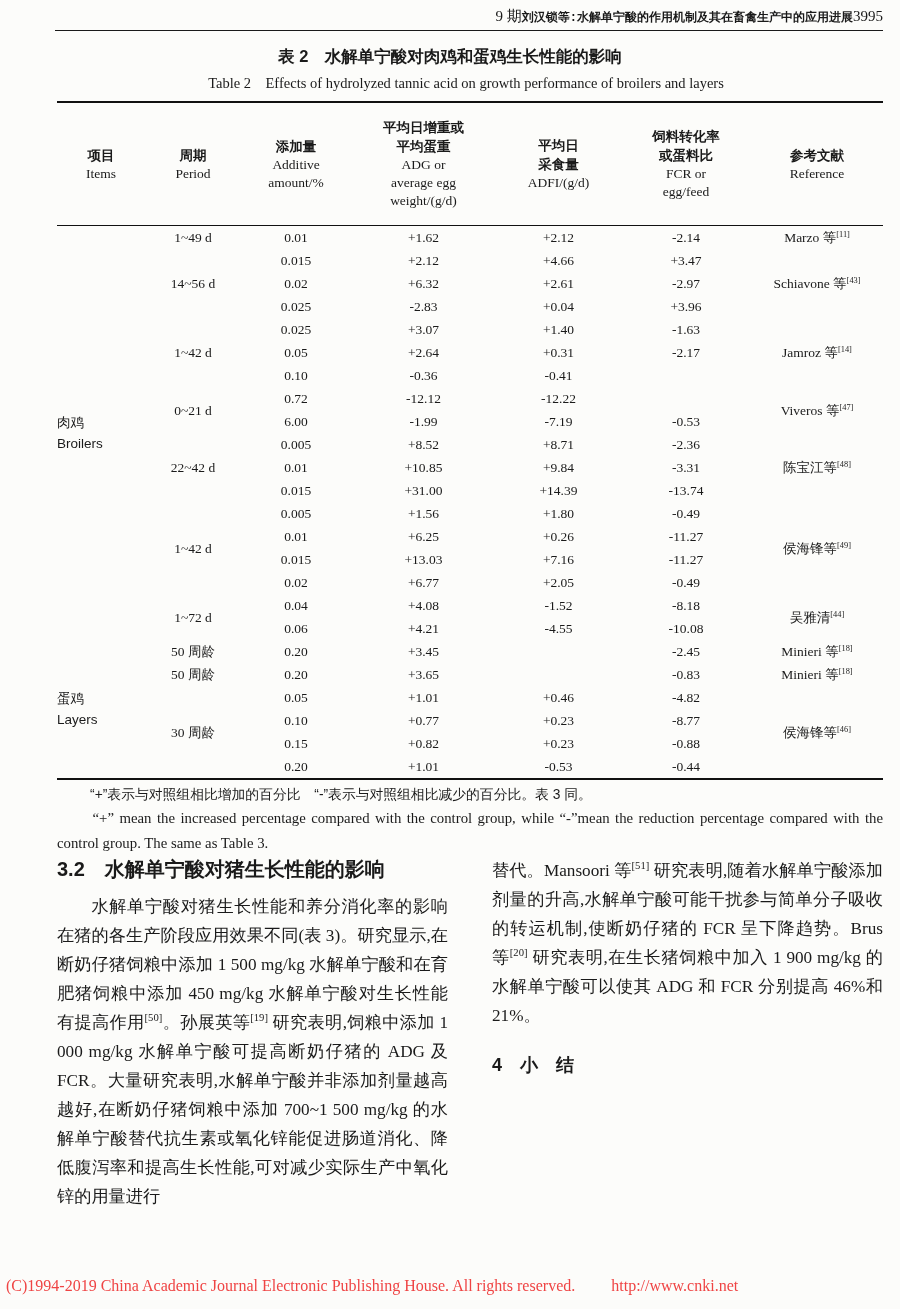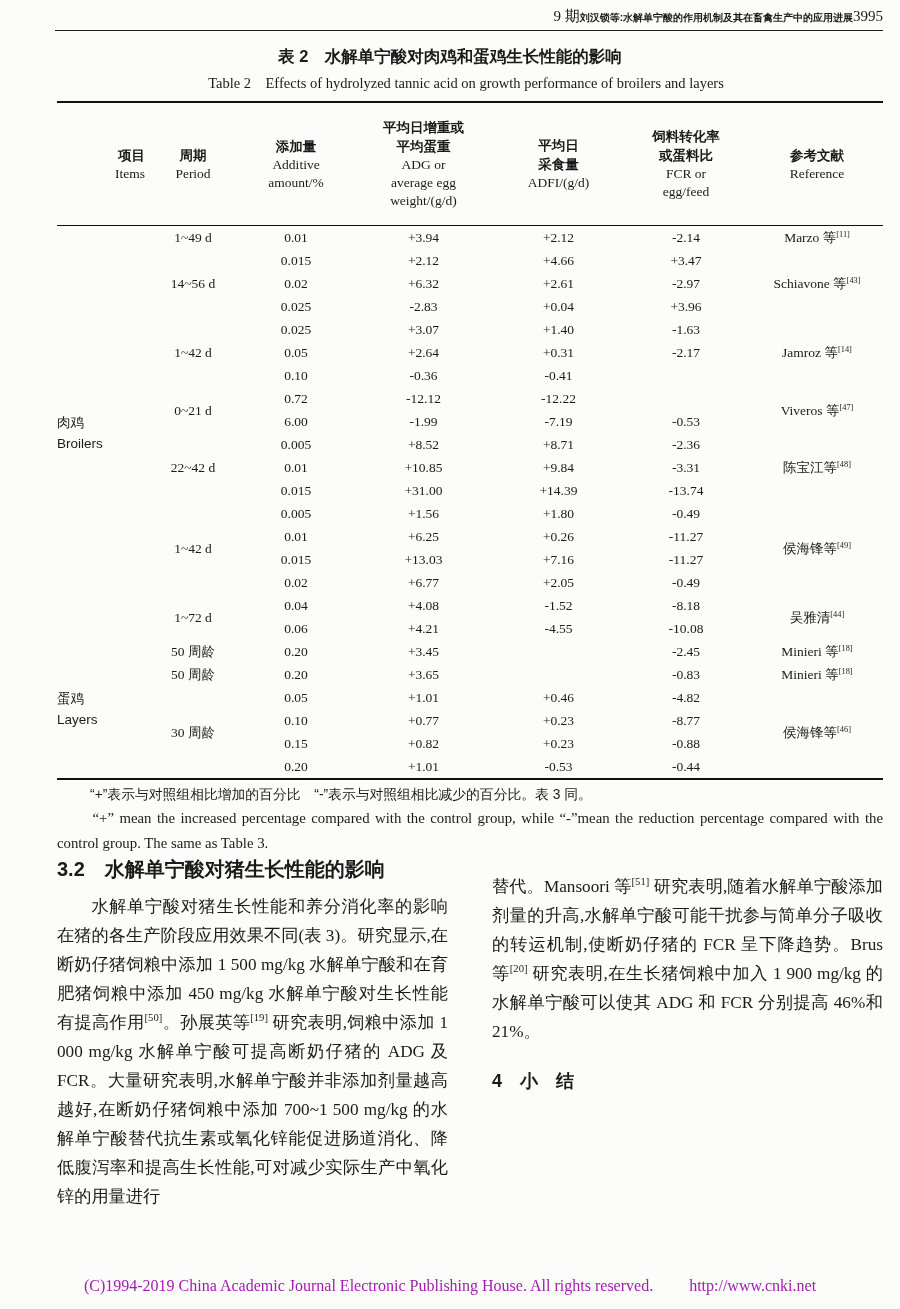--- a/index.html
+++ b/index.html
@@ -7,35 +7,35 @@
     width:900px; height:1309px; position:relative;
     background:#fcfcfa; color:#1a1a1a;
     font-family:"Liberation Serif","DejaVu Serif",serif;
     overflow:hidden;
   }
   sup { font-size:62%; line-height:0; vertical-align:super; }
 
   
   .page-header { position:absolute; top:7px; left:57px; width:826px;
     display:flex; justify-content:flex-end; align-items:baseline; font-size:15px; }
-  .running-title { font-family:Liberation Sans, sans-serif; font-weight:bold; font-size:10px; }
+  .running-title { font-family:Liberation Mono, monospace; font-weight:bold; font-size:12px; }
   .header-rule { position:absolute; top:30px; left:55px; width:828px; border-top:1.6px solid #1a1a1a; }
 
   
   .table-title-zh { position:absolute; top:46px; left:0; width:100%; text-align:center;
     font-family:Liberation Sans, sans-serif; font-weight:bold; font-size:16.5px; }
   .table-title-en { position:absolute; top:74px; left:0; width:100%; text-align:center; font-size:14.5px;padding-left:16px; }
 
   
   .data-table { position:absolute; top:101px; left:57px; width:826px;
     border-collapse:collapse; table-layout:fixed;
     border-top:2px solid #111; border-bottom:2px solid #111; }
   .data-table thead th { border-bottom:1.2px solid #111; height:122px;
     vertical-align:middle; text-align:center; font-weight:normal; padding:0; }
-  .data-table thead th.first { text-align:right; }
+  .data-table thead th.first { text-align:center; }
   .th-zh { font-family:"Liberation Sans","DejaVu Sans",sans-serif; font-weight:bold;
     font-size:13.5px; line-height:19px; }
   .th-en { font-size:13.5px; line-height:18px; }
   .data-table td { height:23px; padding:0; text-align:center; font-size:13.5px;
     line-height:23px; white-space:nowrap; }
   .data-table td.col-items { text-align:left;
     font-family:"Liberation Sans","DejaVu Sans",sans-serif; font-size:13.5px; line-height:21px; }
 
   
   .note-zh { position:absolute; top:786px; left:57px; width:826px;
@@ -47,22 +47,22 @@
   .col-left  { position:absolute; top:855px; left:57px;  width:391px; }
   .col-right { position:absolute; top:855px; left:492px; width:391px; }
   .section-heading { font-family:"Liberation Sans","DejaVu Sans",sans-serif; font-weight:bold;
     font-size:20px; margin:1px 0 9px 0; }
   .body-para { font-size:17.2px; line-height:29px; text-align:justify; margin:0; }
   .indent { text-indent:2em; }
   .s4-heading { font-family:"Liberation Sans","DejaVu Sans",sans-serif; font-weight:bold;
     font-size:18px; margin:23px 0 11px 0; }
 
   
-  .page-footer { position:absolute; top:1277px; left:6px; width:888px; color:#a21caf;
-    font-size:16px; display:flex; gap:36px; white-space:nowrap;justify-content:center; }
+  .page-footer { position:absolute; top:1277px; left:6px; width:888px; color:#ef4444;
+    font-size:16px; display:flex; gap:36px; white-space:nowrap; }
 </style>
 </head>
 <body>
 
 <div class="page-header">
   <span>9 期</span>
   <span class="running-title">刘汉锁等:水解单宁酸的作用机制及其在畜禽生产中的应用进展</span>
   <span>3995</span>
 </div>
 <div class="header-rule"></div>
@@ -110,21 +110,21 @@
           <div class="th-zh">参考文献</div>
           <div class="th-en">Reference</div>
         </th>
       </tr>
   </thead>
   <tbody>
       <tr>
         <td rowspan="18" class="col-items">肉鸡<br>Broilers</td>
         <td>1~49 d</td>
         <td>0.01</td>
-        <td>+3.94</td>
+        <td>+1.62</td>
         <td>+2.12</td>
         <td>-2.14</td>
         <td>Marzo 等<sup>[11]</sup></td>
       </tr>
       <tr>
         <td></td>
         <td>0.015</td>
         <td>+2.12</td>
         <td>+4.66</td>
         <td>+3.47</td>
@@ -300,20 +300,20 @@
 
 <div class="note-zh">“+”表示与对照组相比增加的百分比　“-”表示与对照组相比减少的百分比。表 3 同。</div>
 <div class="note-en">“+” mean the increased percentage compared with the control group, while “-”mean the reduction percentage compared with the control group. The same as Table 3.</div>
 
 <div class="col-left">
   <h3 class="section-heading">3.2　水解单宁酸对猪生长性能的影响</h3>
   <p class="body-para indent">水解单宁酸对猪生长性能和养分消化率的影响在猪的各生产阶段应用效果不同(表 3)。研究显示,在断奶仔猪饲粮中添加 1 500 mg/kg 水解单宁酸和在育肥猪饲粮中添加 450 mg/kg 水解单宁酸对生长性能有提高作用<sup>[50]</sup>。孙展英等<sup>[19]</sup> 研究表明,饲粮中添加 1 000 mg/kg 水解单宁酸可提高断奶仔猪的 ADG 及 FCR。大量研究表明,水解单宁酸并非添加剂量越高越好,在断奶仔猪饲粮中添加 700~1 500 mg/kg 的水解单宁酸替代抗生素或氧化锌能促进肠道消化、降低腹泻率和提高生长性能,可对减少实际生产中氧化锌的用量进行</p>
 </div>
 
 <div class="col-right">
-  <p class="body-para" style="margin-top:17px">替代。Mansoori 等<sup>[51]</sup> 研究表明,随着水解单宁酸添加剂量的升高,水解单宁酸可能干扰参与简单分子吸收的转运机制,使断奶仔猪的 FCR 呈下降趋势。Brus 等<sup>[20]</sup> 研究表明,在生长猪饲粮中加入 1 900 mg/kg 的水解单宁酸可以使其 ADG 和 FCR 分别提高 46%和 21%。</p>
+  <p class="body-para" style="margin-top:1px">替代。Mansoori 等<sup>[51]</sup> 研究表明,随着水解单宁酸添加剂量的升高,水解单宁酸可能干扰参与简单分子吸收的转运机制,使断奶仔猪的 FCR 呈下降趋势。Brus 等<sup>[20]</sup> 研究表明,在生长猪饲粮中加入 1 900 mg/kg 的水解单宁酸可以使其 ADG 和 FCR 分别提高 46%和 21%。</p>
   <h3 class="s4-heading">4　小　结</h3>
 </div>
 
 <div class="page-footer">
   <span>(C)1994-2019 China Academic Journal Electronic Publishing House. All rights reserved.</span>
   <span>http://www.cnki.net</span>
 </div>
 
 </body></html>

